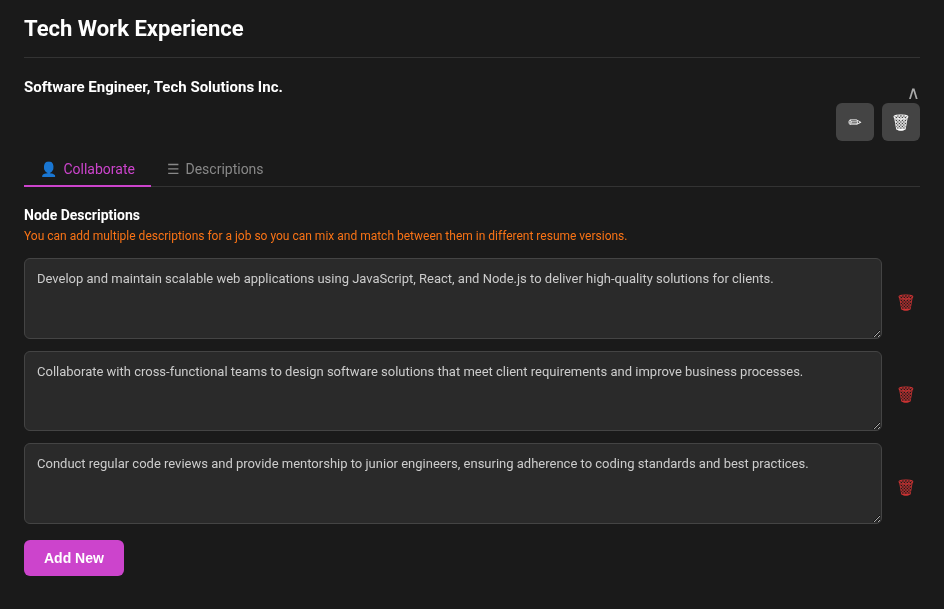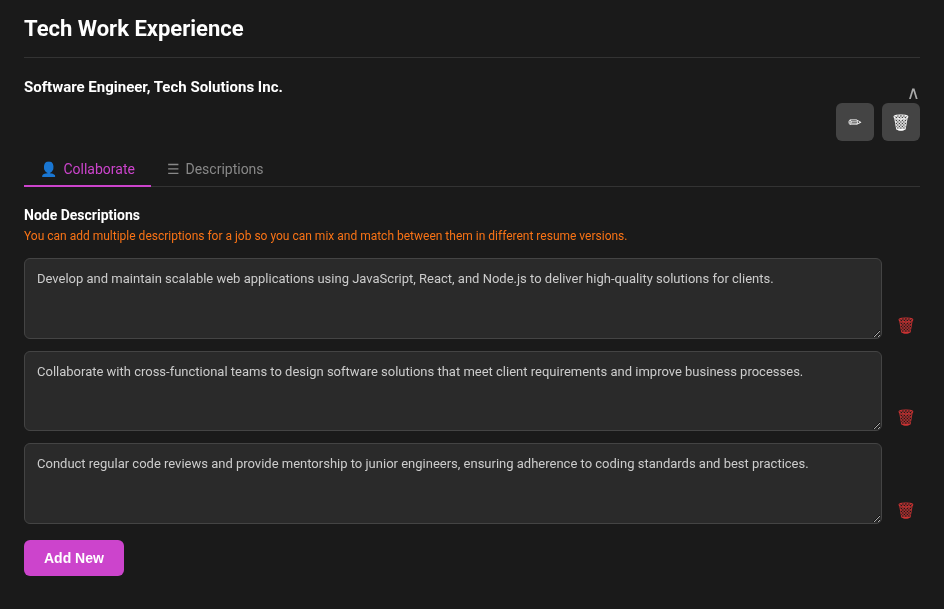--- a/index.html
+++ b/index.html
@@ -128,21 +128,21 @@
     }
 
     .section-hint {
       font-size: 12px;
       color: #f97316;
       margin-bottom: 15px;
     }
 
     .description-row {
       display: flex;
-      align-items: flex-end;
+      align-items: center;
       gap: 10px;
       margin-bottom: 12px;
     }
 
     .description-textarea {
       flex: 1;
       background-color: #2a2a2a;
       border: 1px solid #444;
       border-radius: 6px;
       padding: 10px 12px;

